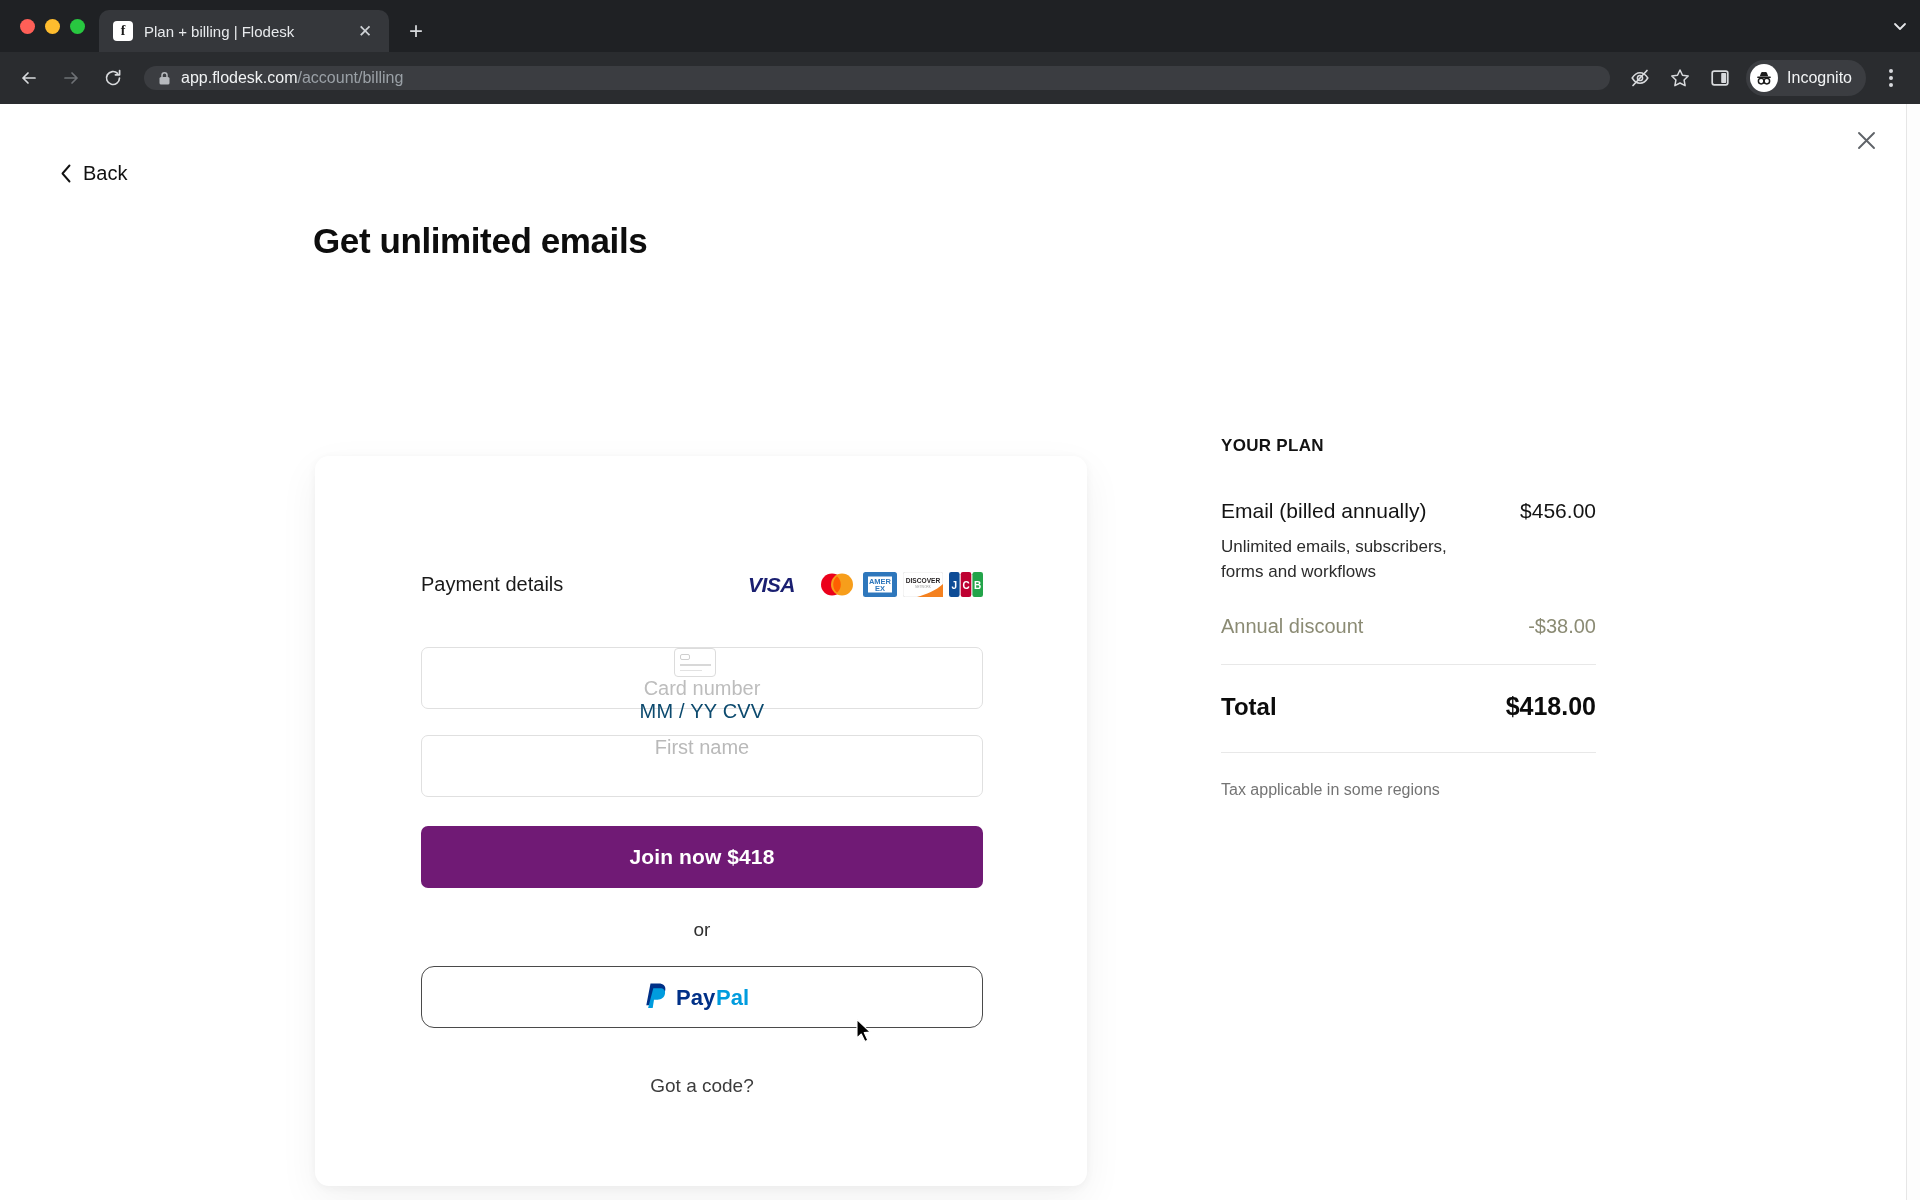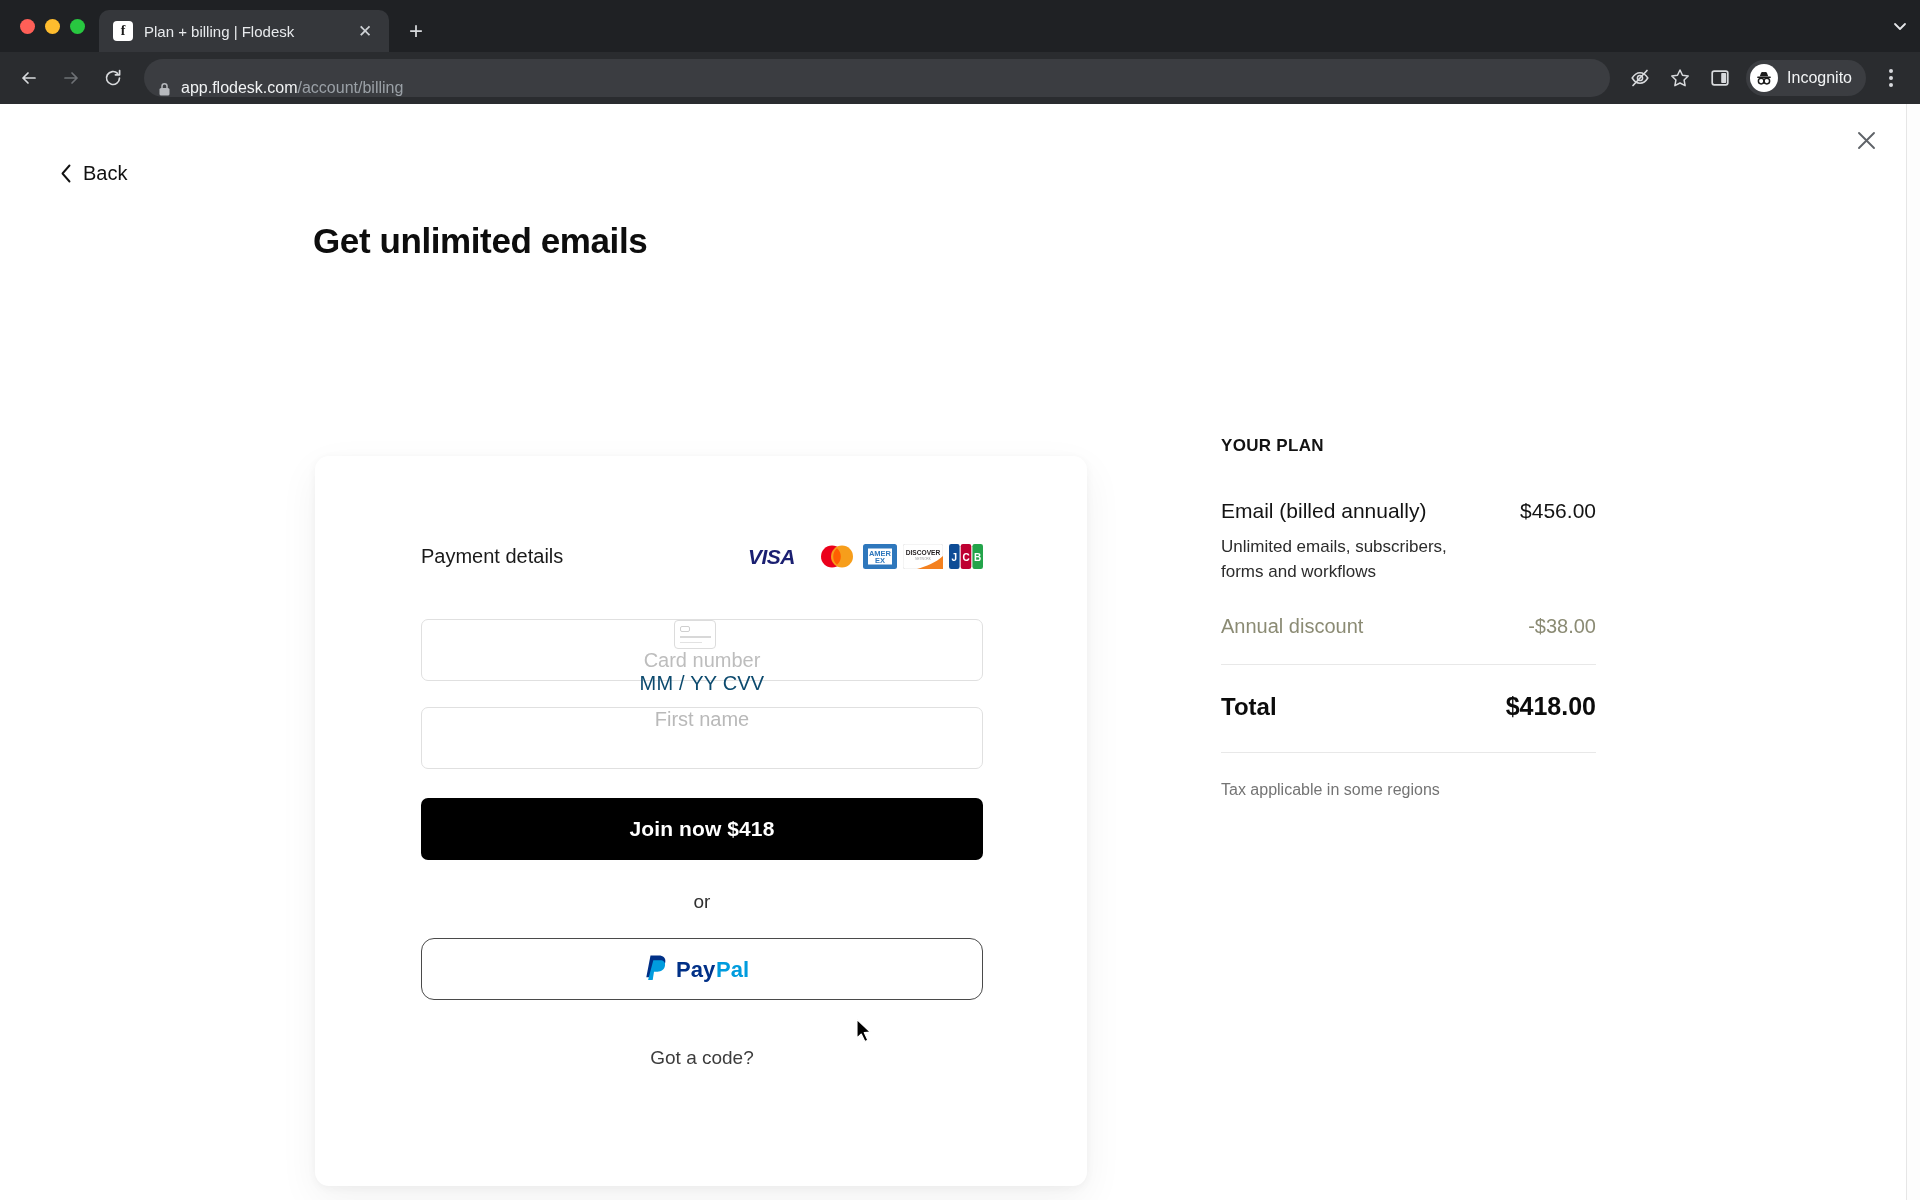--- a/index.html
+++ b/index.html
@@ -54,22 +54,22 @@
     height: 52px; background: #2a2c2f;
     display: flex; align-items: center; padding: 0 12px 0 10px; gap: 4px;
   }
   .navbtn {
     width: 38px; height: 38px; border-radius: 50%;
     display: flex; align-items: center; justify-content: center;
     color: #d8dadd;
   }
   .navbtn.disabled { color: #6e7175; }
   .omnibox {
-    flex: 1; height: 38px; background: #3b3d41; border-radius: 19px;
-    display: flex; align-items: flex-end; padding: 0 14px; margin: 0 8px;
+    flex: 1; height: 24px; background: #3b3d41; border-radius: 19px;
+    display: flex; align-items: center; padding: 0 14px; margin: 0 8px;
     gap: 10px; min-width: 0;
   }
   .lock { color: #b6b9bd; display: flex; align-items: center; }
   .url { font-size: 16px; white-space: nowrap; overflow: hidden; }
   .url .host { color: #f1f3f4; }
   .url .path { color: #9aa0a6; }
   .tb-icon {
     width: 36px; height: 36px; border-radius: 50%;
     display: flex; align-items: center; justify-content: center; color: #d8dadd;
   }
@@ -121,21 +121,21 @@
     font-size: 35px; font-weight: 700; color: #0d0d0d; letter-spacing: -0.4px;
   }
 
   
   .pay-card {
     position: absolute; top: 352px; left: 315px;
     width: 772px; height: 730px;
     background: #ffffff; border-radius: 14px;
     box-shadow: 0 2px 10px rgba(0,0,0,0.045), 0 14px 40px rgba(0,0,0,0.055);
   }
-  .pay-inner { position: absolute; left: 106px; top: 88px; width: 562px; }
+  .pay-inner { position: absolute; left: 106px; top: 116px; width: 562px; }
 
   .pay-head {
     display: flex; align-items: center; justify-content: space-between;
     margin-bottom: 50px;
   }
   .pay-head-title { font-size: 20px; color: #1a1a1a; }
   .card-brands { display: flex; align-items: center; gap: 6px; }
   .brand { height: 25px; display: block; }
 
   .field {
@@ -152,21 +152,21 @@
     border: 1px solid #cfcfcf; border-radius: 2px; }
   .cardicon .l1 { position: absolute; left: 5px; top: 15px; width: 31px; height: 2px; background: #d8d8d8; }
   .cardicon .l2 { position: absolute; left: 5px; top: 21px; width: 22px; height: 1px; background: #e2e2e2; }
   .card-ph { flex: 1; color: #bdbdbd; }
   .card-exp { color: #0c4a6e; letter-spacing: 0.2px; }
 
   .name-row { display: flex; gap: 32px; margin-top: 26px; text-align: right; }
   .name-row .field { flex: 1; }
 
   .join-btn {
-    margin-top: 29px; height: 62px; background: #000000; color: #ffffff;
+    margin-top: 29px; height: 62px; background: #701a75; color: #ffffff;
     border-radius: 7px; display: flex; align-items: center; justify-content: center;
     font-size: 21px; font-weight: 700; letter-spacing: 0.1px;
   }
 
   .or-text { text-align: center; font-size: 19px; color: #303030; margin-top: 31px; }
 
   .paypal-btn {
     margin-top: 25px; height: 62px; border: 1px solid #4a4a4a; border-radius: 13px;
     background: #ffffff; display: flex; align-items: center; justify-content: center;
   }

